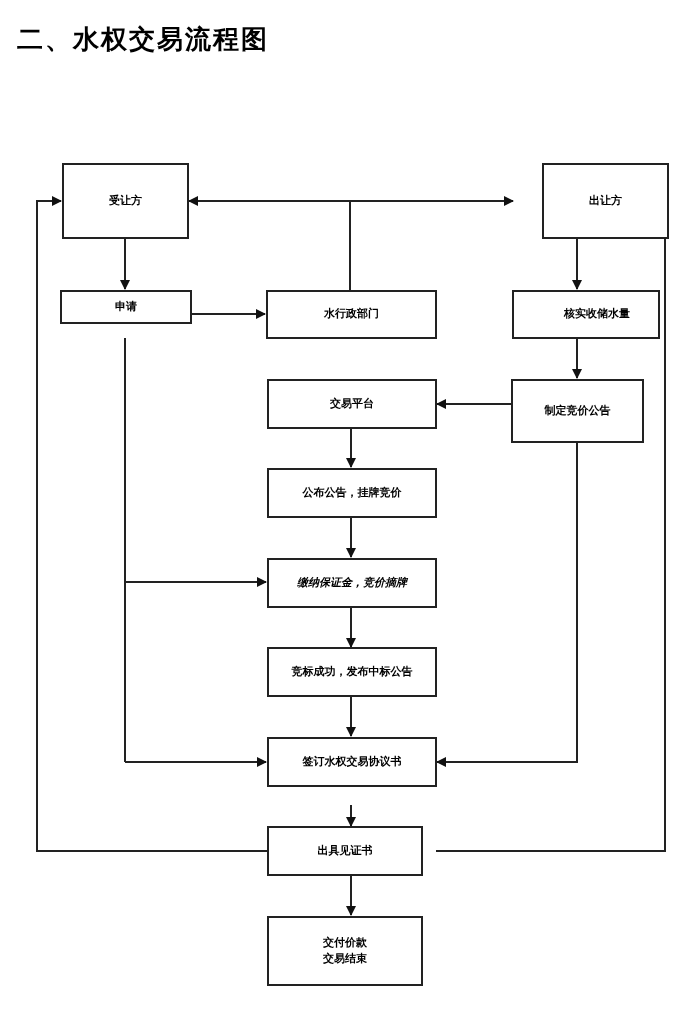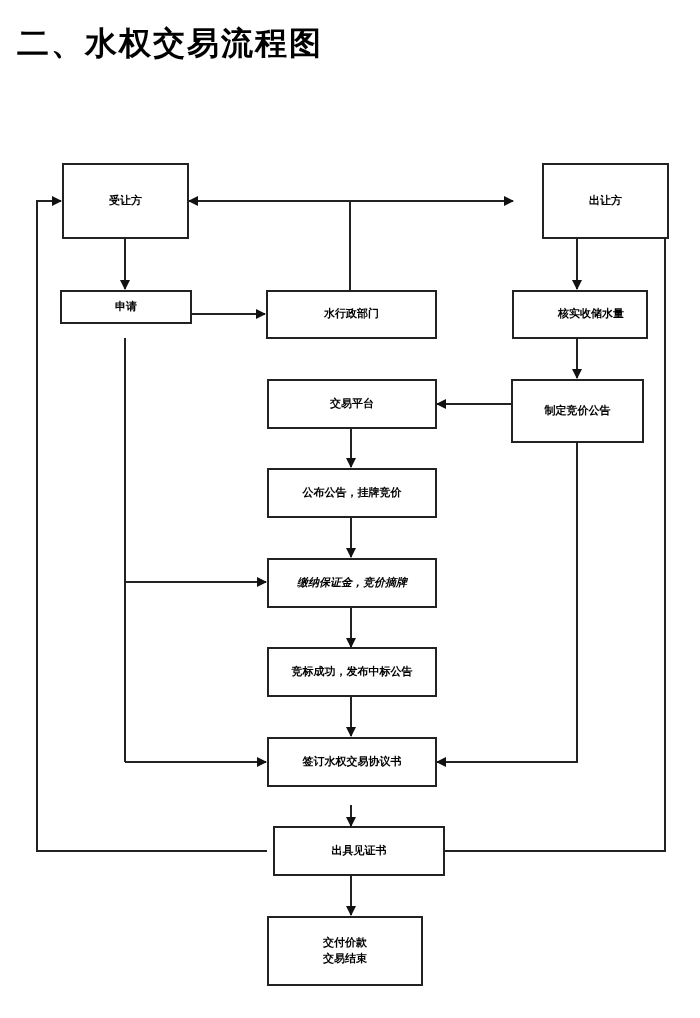--- a/index.html
+++ b/index.html
@@ -1,18 +1,18 @@
 <!DOCTYPE html>
 <html><head>
 <meta charset="utf-8">
 <style>
   html, body { margin:0; padding:0; background:#ffffff; }
   body { width:700px; height:1018px; position:relative; overflow:hidden;
          font-family: "DejaVu Sans", "Liberation Sans", sans-serif; color:#000; }
-  .title { position:absolute; left:17px; top:22px; font-size:32px; font-weight:bold;
+  .title { position:absolute; left:17px; top:22px; font-size:26px; font-weight:bold;
            font-family: "DejaVu Serif", "Liberation Serif", serif; letter-spacing:2px; }
   svg { position:absolute; left:0; top:0; }
   .box { position:absolute; box-sizing:border-box; border:2px solid #222; background:#fff;
          display:flex; align-items:center; justify-content:center; text-align:center;
          font-size:11px; font-weight:bold; line-height:1.5; white-space:pre-line; }
 </style>
 </head>
 <body>
 
 <div class="title">二、水权交易流程图</div>
@@ -61,22 +61,22 @@
     <polyline points="436,851 665,851 665,201 641,201" marker-end="url(#ah)"></polyline>
 
     <line x1="351" y1="875" x2="351" y2="915" marker-end="url(#ah)"></line>
   </g>
 </svg>
 
 <div class="box" style="left:62px;top:163px;width:127px;height:76px;">受让方</div>
 <div class="box" style="left:514px;top:163px;width:127px;height:76px;margin-left:28px;">出让方</div>
 <div class="box" style="left:60px;top:290px;width:132px;height:34px;">申请</div>
 <div class="box" style="left:266px;top:290px;width:171px;height:49px;">水行政部门</div>
-<div class="box" style="left:512px;top:290px;width:136px;height:49px;padding-left:22px;">核实收储水量</div>
+<div class="box" style="left:512px;top:290px;width:148px;height:49px;padding-left:22px;">核实收储水量</div>
 <div class="box" style="left:267px;top:379px;width:170px;height:50px;">交易平台</div>
 <div class="box" style="left:511px;top:379px;width:133px;height:64px;">制定竞价公告</div>
 <div class="box" style="left:267px;top:468px;width:170px;height:50px;">公布公告，挂牌竞价</div>
 <div class="box" style="left:267px;top:558px;width:170px;height:50px;font-style:italic;">缴纳保证金，竞价摘牌</div>
 <div class="box" style="left:267px;top:647px;width:170px;height:50px;">竞标成功，发布中标公告</div>
 <div class="box" style="left:267px;top:737px;width:170px;height:50px;">签订水权交易协议书</div>
-<div class="box" style="left:273px;top:826px;width:172px;height:50px;">出具见证书</div>
+<div class="box" style="left:267px;top:826px;width:156px;height:50px;">出具见证书</div>
 <div class="box" style="left:267px;top:916px;width:156px;height:70px;">交付价款
 交易结束</div>
 
 </body></html>

